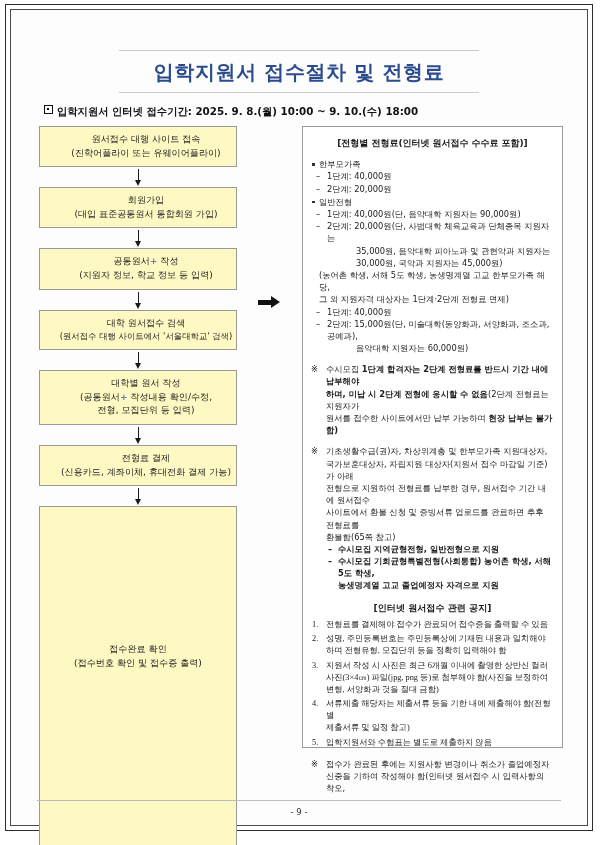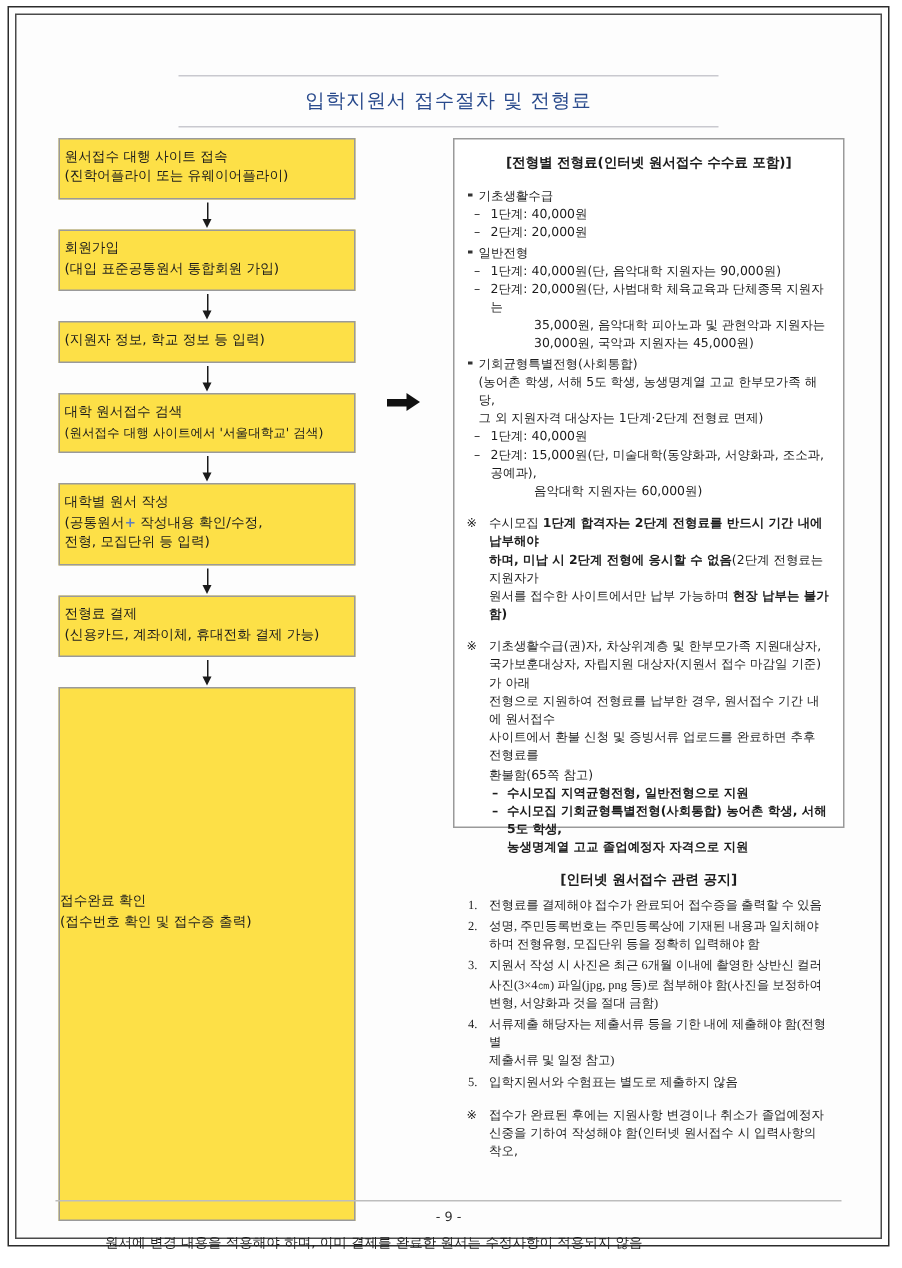--- a/index.html
+++ b/index.html
@@ -45,22 +45,22 @@
     margin: 40px 0 0 0;
     text-align: center;
   }
   .title-rule {
     width: 360px;
     height: 1px;
     background: #c9c9cf;
     margin: 0 auto;
   }
   .doc-title {
-    font-size: 13px;
-    font-weight: normal;
+    font-size: 20px;
+    font-weight: bold;
     color: #2a4b8d;
     letter-spacing: 0.6px;
     padding: 9px 0 8px 0;
     line-height: 1.2;
   }
 
   
   .bullet-line {
     font-size: 10.3px;
     font-weight: bold;
@@ -96,23 +96,23 @@
     align-items: flex-start;
     justify-content: space-between;
   }
   .col-left  { width: 198px; }
   .col-mid   { width: 26px; position: relative; align-self: flex-start; }
   .col-right { width: 261px; }
 
   
   .flow-box {
     border: 1px solid #9a9a9a;
-    background: #fde047;
-    text-align: left;
-    padding: 6px 3px 6px 3px;
+    background: #fef9c3;
+    text-align: center;
+    padding: 6px 3px 6px 19px;
     font-size: 9.1px;
     line-height: 1.5;
     color: #1c1c1c;
     box-sizing: border-box;
   }
   .flow-box .ln { display: block; white-space: nowrap; }
   .dag { color: #5d7fc0; font-weight: bold; }
 
   .v-arrow {
     height: 20px;
@@ -174,21 +174,21 @@
 
   
   .info-panel {
     border: 1px solid #9a9a9a;
     background: #fff;
     box-sizing: border-box;
     padding: 9px 8px 10px 8px;
     font-size: 8.3px;
     line-height: 1.47;
     color: #1c1c1c;
-    height: 460px;
+    height: 622px;
   }
   .panel-head {
     text-align: center;
     font-weight: bold;
     font-size: 9.1px;
     margin: 1px 0 8px 0;
     letter-spacing: -0.1px;
   }
   .sub-head {
     text-align: center;
@@ -298,20 +298,23 @@
 <div class="page-outer">
   <div class="page-inner">
     <div class="page-body">
 
       <div class="title-wrap">
         <div class="title-rule"></div>
         <div class="doc-title">입학지원서 접수절차 및 전형료</div>
         <div class="title-rule"></div>
       </div>
 
+      <div class="bullet-line">
+        <span class="sq"></span><span>입학지원서 인터넷 접수기간: 2025. 9. 8.(월) 10:00 ~ 9. 10.(수) 18:00</span>
+      </div>
 
       <div class="columns">
 
         <div class="col-left">
 
           <div class="flow-box">
             <span class="ln">원서접수 대행 사이트 접속</span>
             <span class="ln">(진학어플라이 또는 유웨이어플라이)</span>
           </div>
 
@@ -324,20 +327,21 @@
             <span class="ln">회원가입</span>
             <span class="ln">(대입 표준공통원서 통합회원 가입)</span>
           </div>
 
           <div class="v-arrow">
             <span class="shaft"></span>
               <span class="head"></span>
           </div>
 
           <div class="flow-box">
+            <span class="ln"><span>공통원서</span><span class="dag">+</span><span> 작성</span></span>
             <span class="ln">(지원자 정보, 학교 정보 등 입력)</span>
           </div>
 
           <div class="v-arrow">
             <span class="shaft"></span>
               <span class="head"></span>
           </div>
 
           <div class="flow-box">
             <span class="ln">대학 원서접수 검색</span>
@@ -384,31 +388,30 @@
             <span class="shaft"></span>
               <span class="head"></span>
           </div>
         </div>
 
         <div class="col-right">
           <div class="info-panel">
 
             <div class="panel-head">[전형별 전형료(인터넷 원서접수 수수료 포함)]</div>
 
-            <div class="li-dot">기초생활수급</div>
+            <div class="li-dot">한부모가족</div>
             <div class="li-dash">1단계: 40,000원</div>
             <div class="li-dash">2단계: 20,000원</div>
 
             <div class="li-dot">일반전형</div>
             <div class="li-dash">1단계: 40,000원(단, 음악대학 지원자는 90,000원)</div>
             <div class="li-dash">2단계: 20,000원(단, 사범대학 체육교육과 단체종목 지원자는</div>
             <div class="cont">35,000원, 음악대학 피아노과 및 관현악과 지원자는</div>
             <div class="cont">30,000원, 국악과 지원자는 45,000원)</div>
 
-            <div class="li-dot">기회균형특별전형(사회통합)</div>
             <div class="cont2" style="padding-left:8px">(농어촌 학생, 서해 5도 학생, 농생명계열 고교 한부모가족 해당,</div>
             <div class="cont2" style="padding-left:8px">그 외 지원자격 대상자는 1단계·2단계 전형료 면제)</div>
             <div class="li-dash">1단계: 40,000원</div>
             <div class="li-dash">2단계: 15,000원(단, 미술대학(동양화과, 서양화과, 조소과, 공예과),</div>
             <div class="cont">음악대학 지원자는 60,000원)</div>
 
             <div class="note">
               <span>수시모집 </span><b>1단계 합격자는 2단계 전형료를 반드시 기간 내에 납부해야</b>
               <span class="ind"><b>하며, 미납 시 2단계 전형에 응시할 수 없음</b><span>(2단계 전형료는 지원자가</span></span>
               <span class="ind"><span>원서를 접수한 사이트에서만 납부 가능하며 </span><b>현장 납부는 불가함)</b></span>

